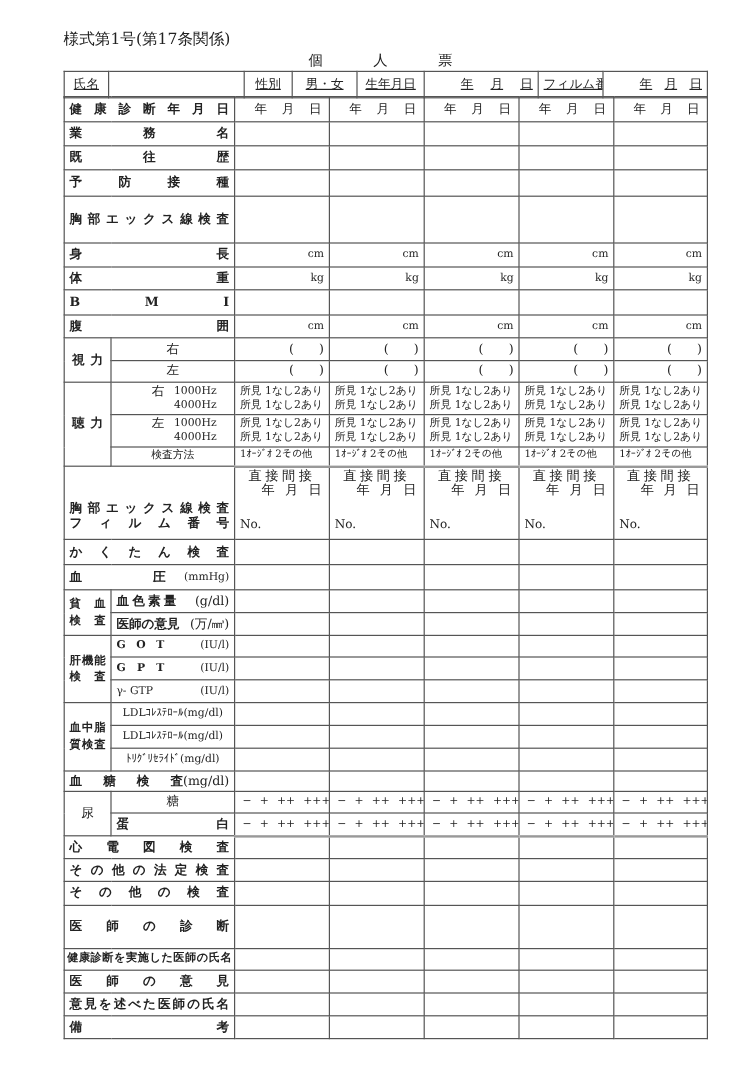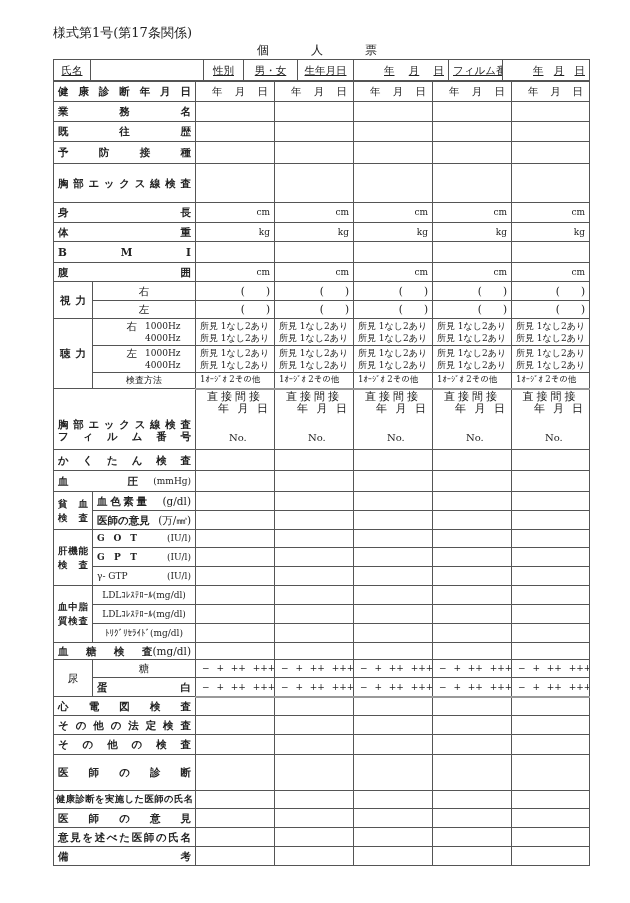--- a/index.html
+++ b/index.html
@@ -29,21 +29,21 @@
   .tiny { font-size: 8.5px; }
   .ymd { display: flex; justify-content: space-between; padding: 0 2px 0 12px; }
   .ymd-wide { display: flex; justify-content: space-between; padding: 0 0 0 26px; }
   .lu { display: flex; justify-content: space-between; align-items: center; }
   .hz { display: grid; grid-template-columns: 40px 1fr; column-gap: 8px; font-size: 9px; line-height: 12px; }
   .hz .side { text-align: right; font-size: 10.5px; }
   .two { display: block; font-size: 9px; line-height: 12px; }
   .xray { position: relative; height: 58px; }
   .xray .kind { display: flex; justify-content: center; font-size: 11px; letter-spacing: 3px; padding-top: 1px; }
   .xray .xd { display: flex; justify-content: space-between; padding: 0 2px 0 18px; font-size: 11px; }
-  .xray .no { position: absolute; left: 0; bottom: 4px; font-size: 10px; margin-left: 29px; }
+  .xray .no { position: absolute; left: 0; bottom: 4px; font-size: 10px; }
   .xlabel { display: flex; flex-direction: column; justify-content: flex-end; height: 56px; padding: 4px 0 3px; box-sizing: border-box; }
   .stack2 { display: block; line-height: 14px; }
   .urine { font-size: 9px; padding-left: 6px !important; word-spacing: 4px; }
   td.thick-top { border-top: 2px solid #999 !important; }
   td.thick-bottom { border-bottom: 2px solid #999 !important; }
 </style>
 </head>
 <body>
 
 <div class="page">

